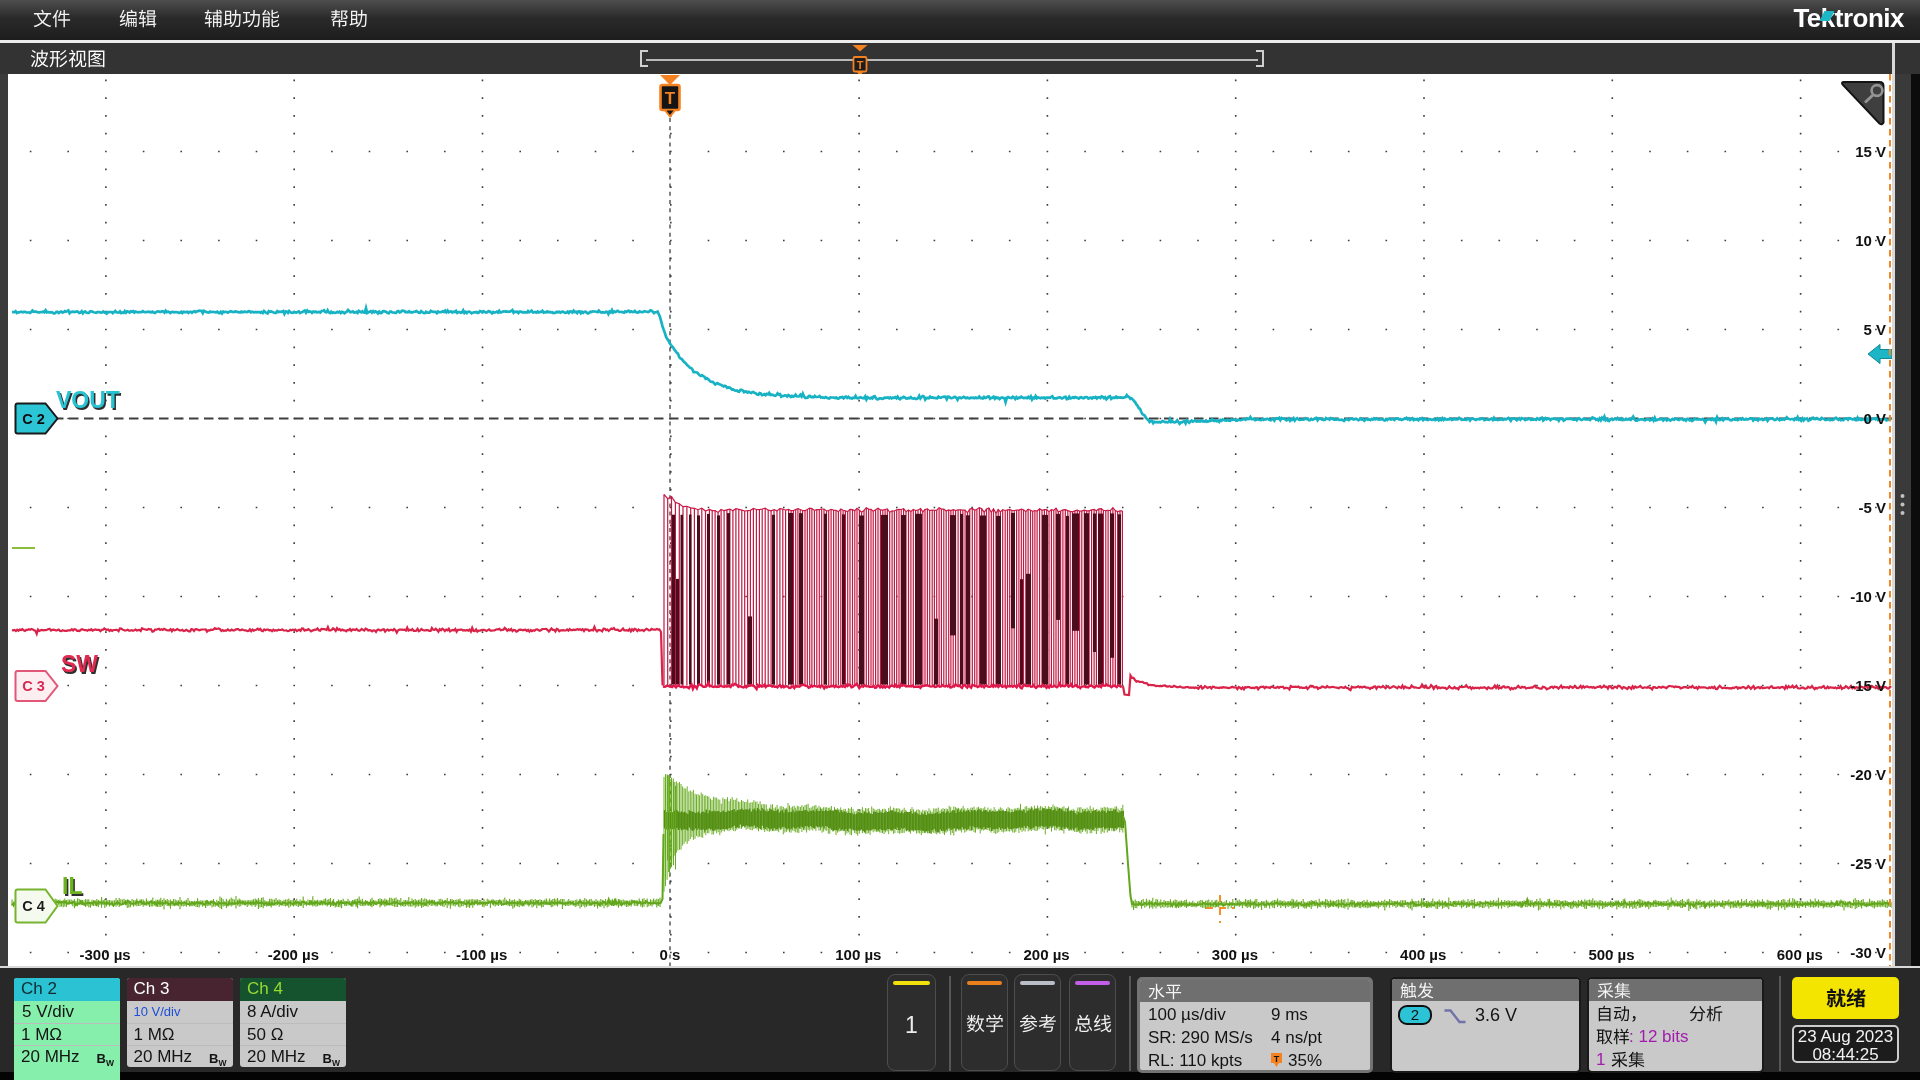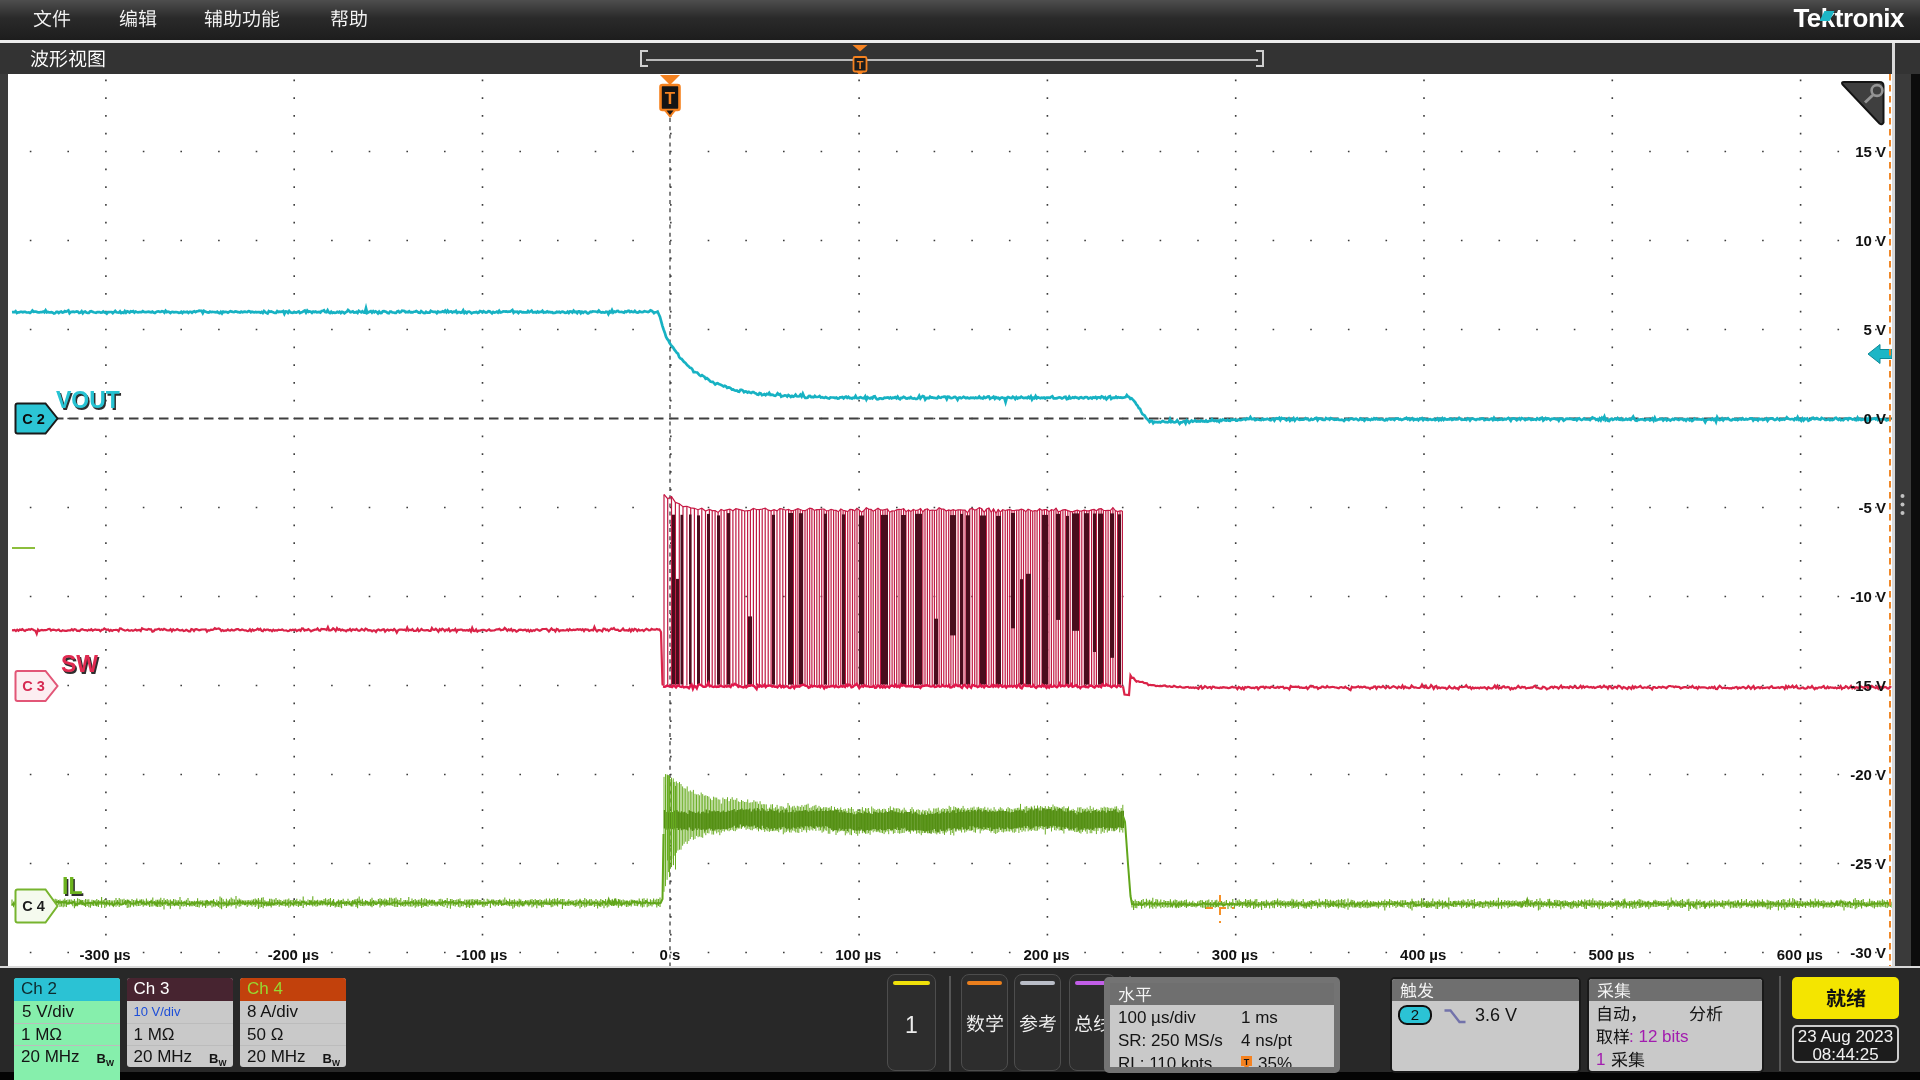--- a/index.html
+++ b/index.html
@@ -222,21 +222,21 @@
   </div>
 <div class="abs" style="left:126.5px;top:978px;width:106px;height:89px;background:#c9c9c9;border-radius:3px;overflow:hidden">
 <div style="height:23px;background:#472430;position:relative">
       <span style="position:absolute;left:7px;top:1px;font-size:17px;color:#fff">Ch 3</span>
     </div>
     <div style="height:22px;position:relative;font-size:13px;color:#1d4ed8;padding-left:7px;line-height:21px">10 V/div</div>
     <div style="height:22px;border-top:1px solid #bcbcbc;position:relative;font-size:17px;color:#141414;padding-left:7px;line-height:21px">1 MΩ</div>
     <div style="height:22px;border-top:1px solid #bcbcbc;position:relative;font-size:17px;color:#141414;padding-left:7px;line-height:21px">20 MHz<span style="position:absolute;right:6px;top:2px;font-size:13px;font-weight:bold">B<span style="font-size:8.5px;vertical-align:-3px">W</span></span></div>
   </div>
 <div class="abs" style="left:240px;top:978px;width:106px;height:89px;background:#c9c9c9;border-radius:3px;overflow:hidden">
-<div style="height:23px;background:#c2410c;position:relative">
+<div style="height:23px;background:#14532d;position:relative">
       <span style="position:absolute;left:7px;top:1px;font-size:17px;color:#97d932">Ch 4</span>
     </div>
     <div style="height:22px;position:relative;font-size:17px;color:#141414;padding-left:7px;line-height:21px">8 A/div</div>
     <div style="height:22px;border-top:1px solid #bcbcbc;position:relative;font-size:17px;color:#141414;padding-left:7px;line-height:21px">50 Ω</div>
     <div style="height:22px;border-top:1px solid #bcbcbc;position:relative;font-size:17px;color:#141414;padding-left:7px;line-height:21px">20 MHz<span style="position:absolute;right:6px;top:2px;font-size:13px;font-weight:bold">B<span style="font-size:8.5px;vertical-align:-3px">W</span></span></div>
   </div>
 <div class="abs" style="left:887px;top:974px;width:49px;height:97px;background:#2d2d2d;border:1px solid #4d4d4d;border-radius:8px">
 <div style="position:absolute;left:5px;right:5px;top:6px;height:3.5px;border-radius:2px;background:#f0e10a"></div>
     <div style="position:absolute;width:100%;top:37px;text-align:center;font-size:23px;color:#ececec">1</div>
   </div>
@@ -263,33 +263,33 @@
     <svg style="position:absolute;left:4px;top:39px" width="38.0" height="19" viewBox="0 0 2000 1000">
       <g transform="translate(0,880) scale(1,-1)" fill="#f0f0f0">
         <use href="#R603B" x="0"></use>
         <use href="#R7EBF" x="1000"></use>
       </g>
     </svg>
   </div>
 <div class="abs" style="left:949px;top:976px;width:2px;height:95px;background:#565656"></div>
 <div class="abs" style="left:1129px;top:976px;width:2px;height:95px;background:#565656"></div>
 <div class="abs" style="left:1779px;top:976px;width:2px;height:95px;background:#565656"></div>
-<div class="abs" style="left:1104px;top:977px;width:236px;height:96px;background:#c9c9c9;border:6px solid #737373;border-radius:5px;overflow:hidden">
+<div class="abs" style="left:1137px;top:977px;width:236px;height:96px;background:#c9c9c9;border:3px solid #737373;border-radius:5px;overflow:hidden">
     <div style="height:22px;background:#6f6f6f;position:relative">
       <svg style="position:absolute;left:8px;top:3px" width="34.0" height="17" viewBox="0 0 2000 1000">
         <g transform="translate(0,880) scale(1,-1)" fill="#f5f5f5">
           <use href="#R6C34" x="0"></use>
           <use href="#R5E73" x="1000"></use>
         </g>
       </svg>
     </div>
     <div style="position:relative;height:72px;font-size:17px;color:#141414">
 <span style="position:absolute;left:8px;top:3px">100 µs/div</span>
-      <span style="position:absolute;left:131px;top:3px">1 ms</span>
-<span style="position:absolute;left:8px;top:26px">SR: 250 MS/s</span>
+      <span style="position:absolute;left:131px;top:3px">9 ms</span>
+<span style="position:absolute;left:8px;top:26px">SR: 290 MS/s</span>
       <span style="position:absolute;left:131px;top:26px">4 ns/pt</span>
 <span style="position:absolute;left:8px;top:49px">RL: 110 kpts</span>
 <svg style="position:absolute;left:130px;top:50px" width="13" height="16" viewBox="0 0 13 16">
         <rect x="1" y="1" width="11" height="10" fill="#f58220"></rect>
         <path d="M4 11h5L6.5 15z" fill="#f58220"></path>
         <text x="6.5" y="9.5" font-size="9" font-weight="bold" fill="#141414" text-anchor="middle" font-family="Liberation Sans">T</text>
       </svg>
 <span style="position:absolute;left:148px;top:49px">35%</span>
     </div>
   </div>

